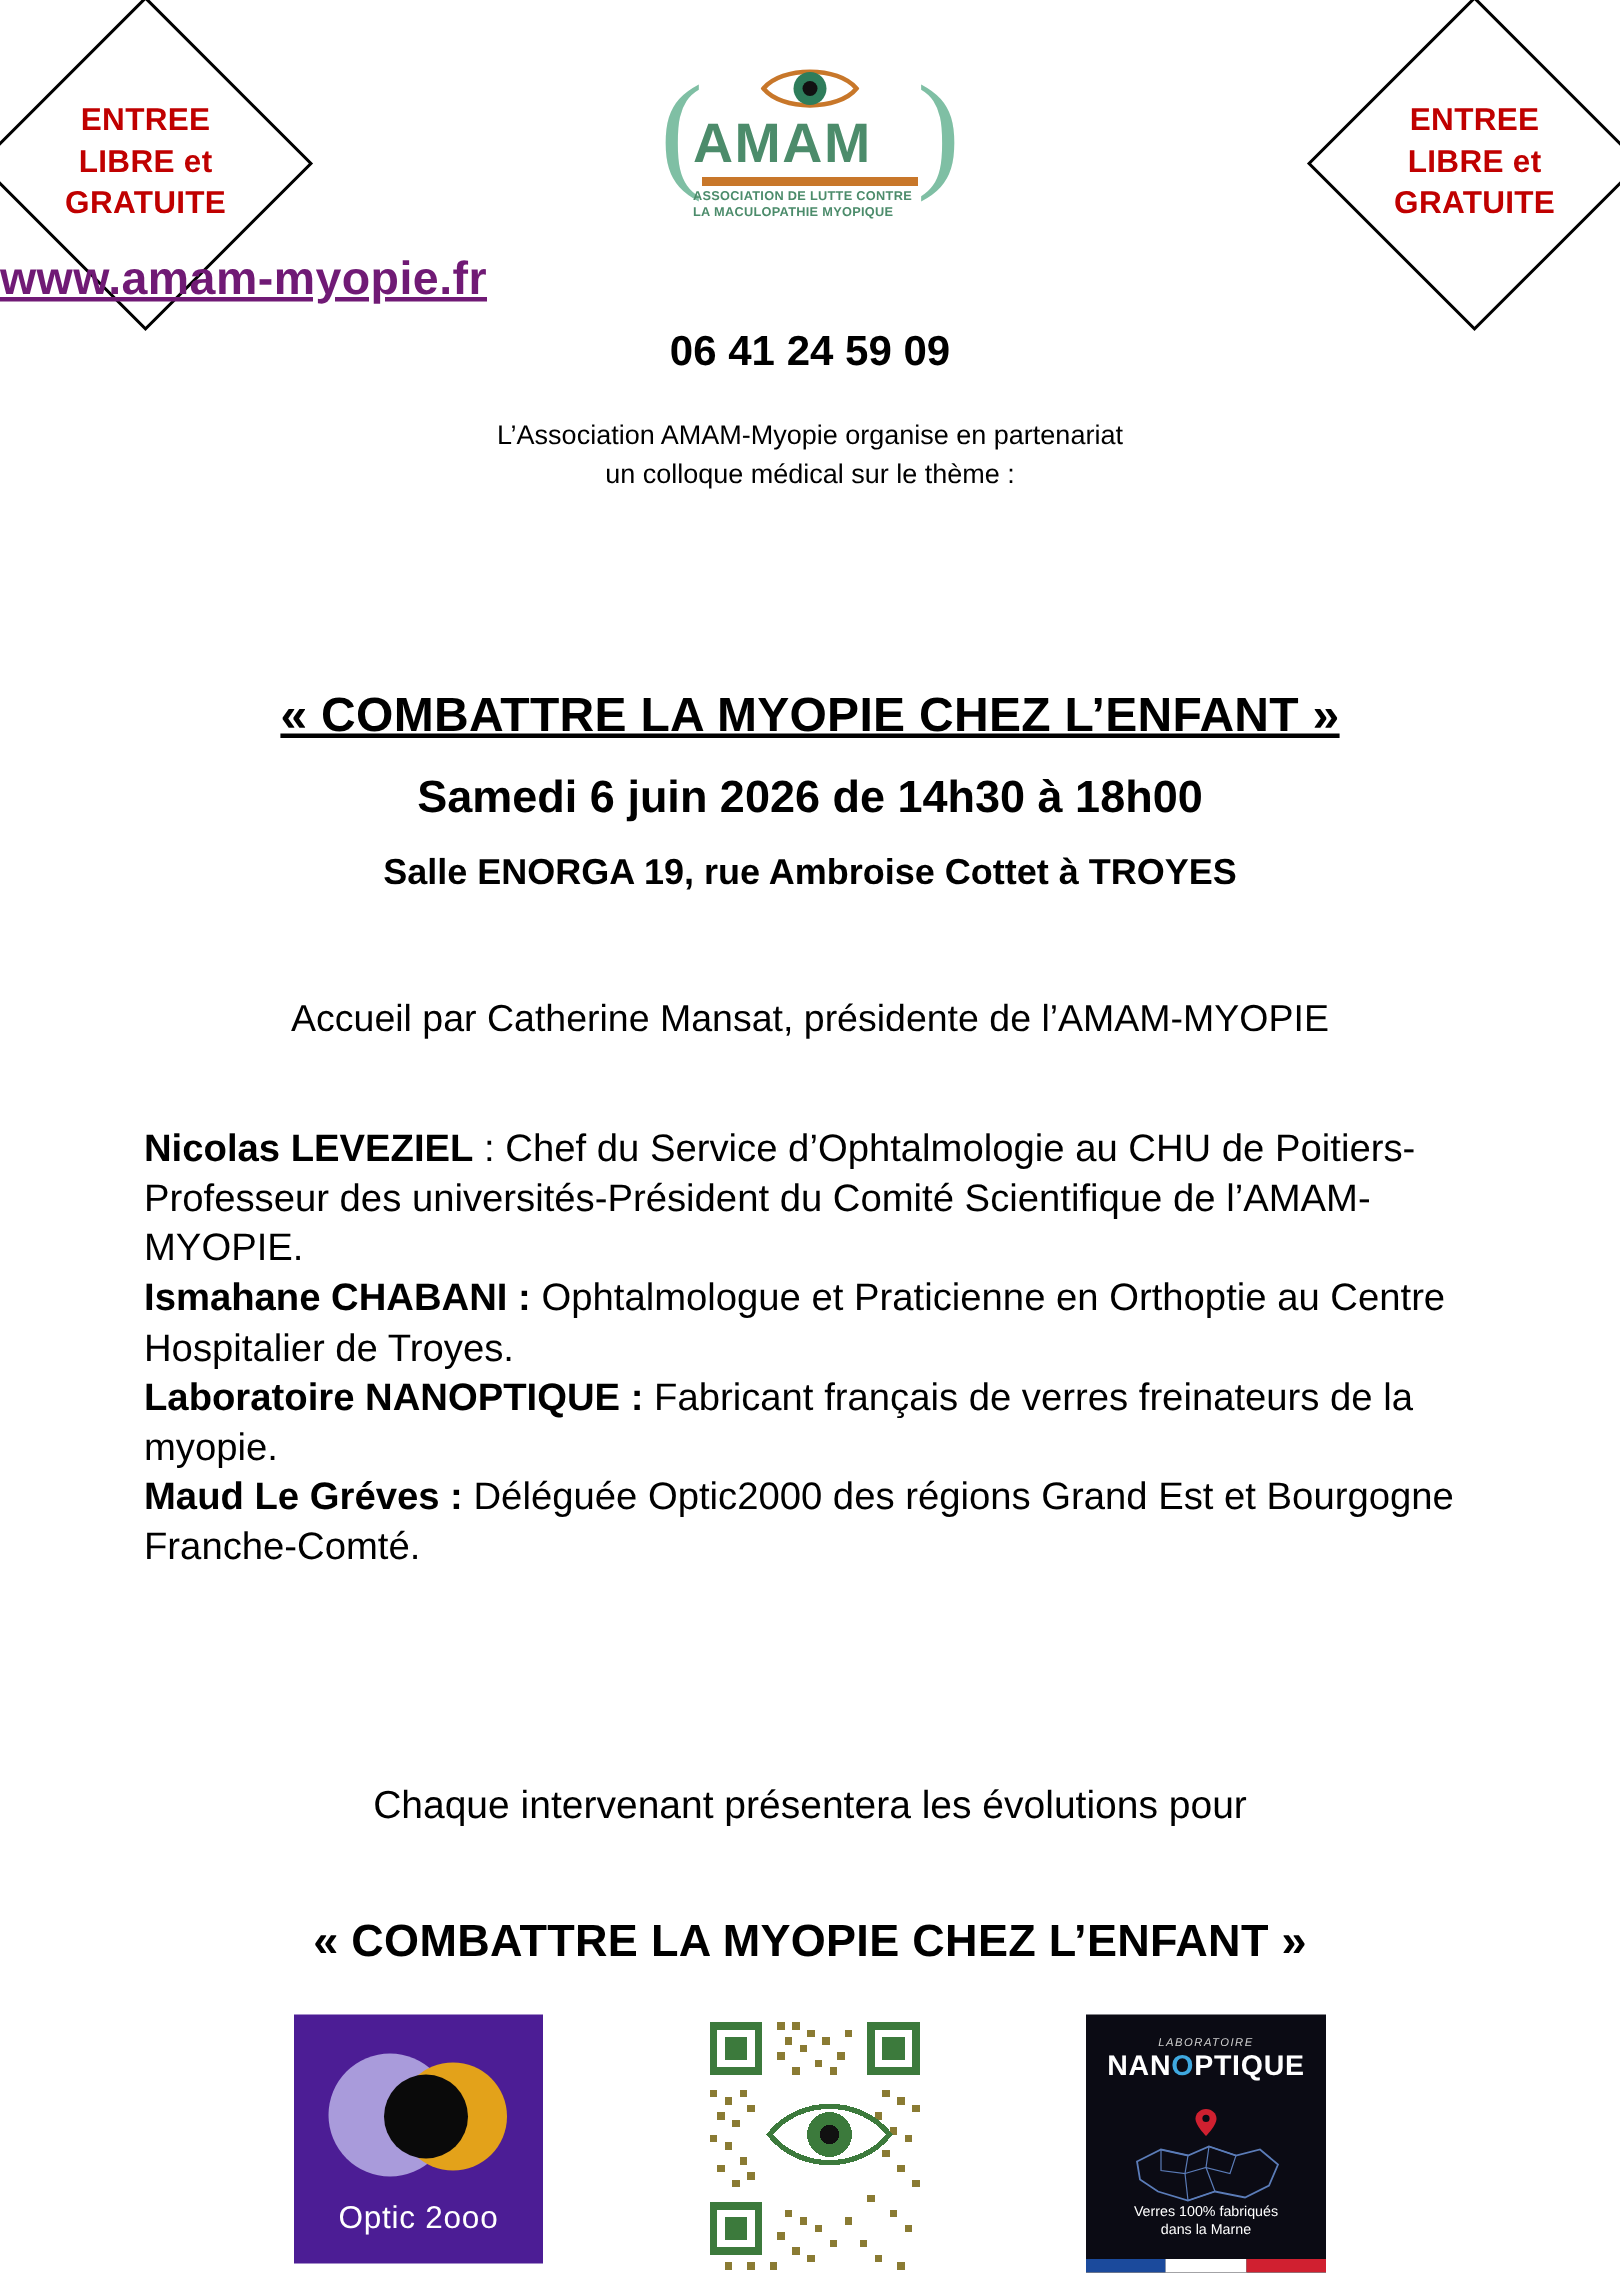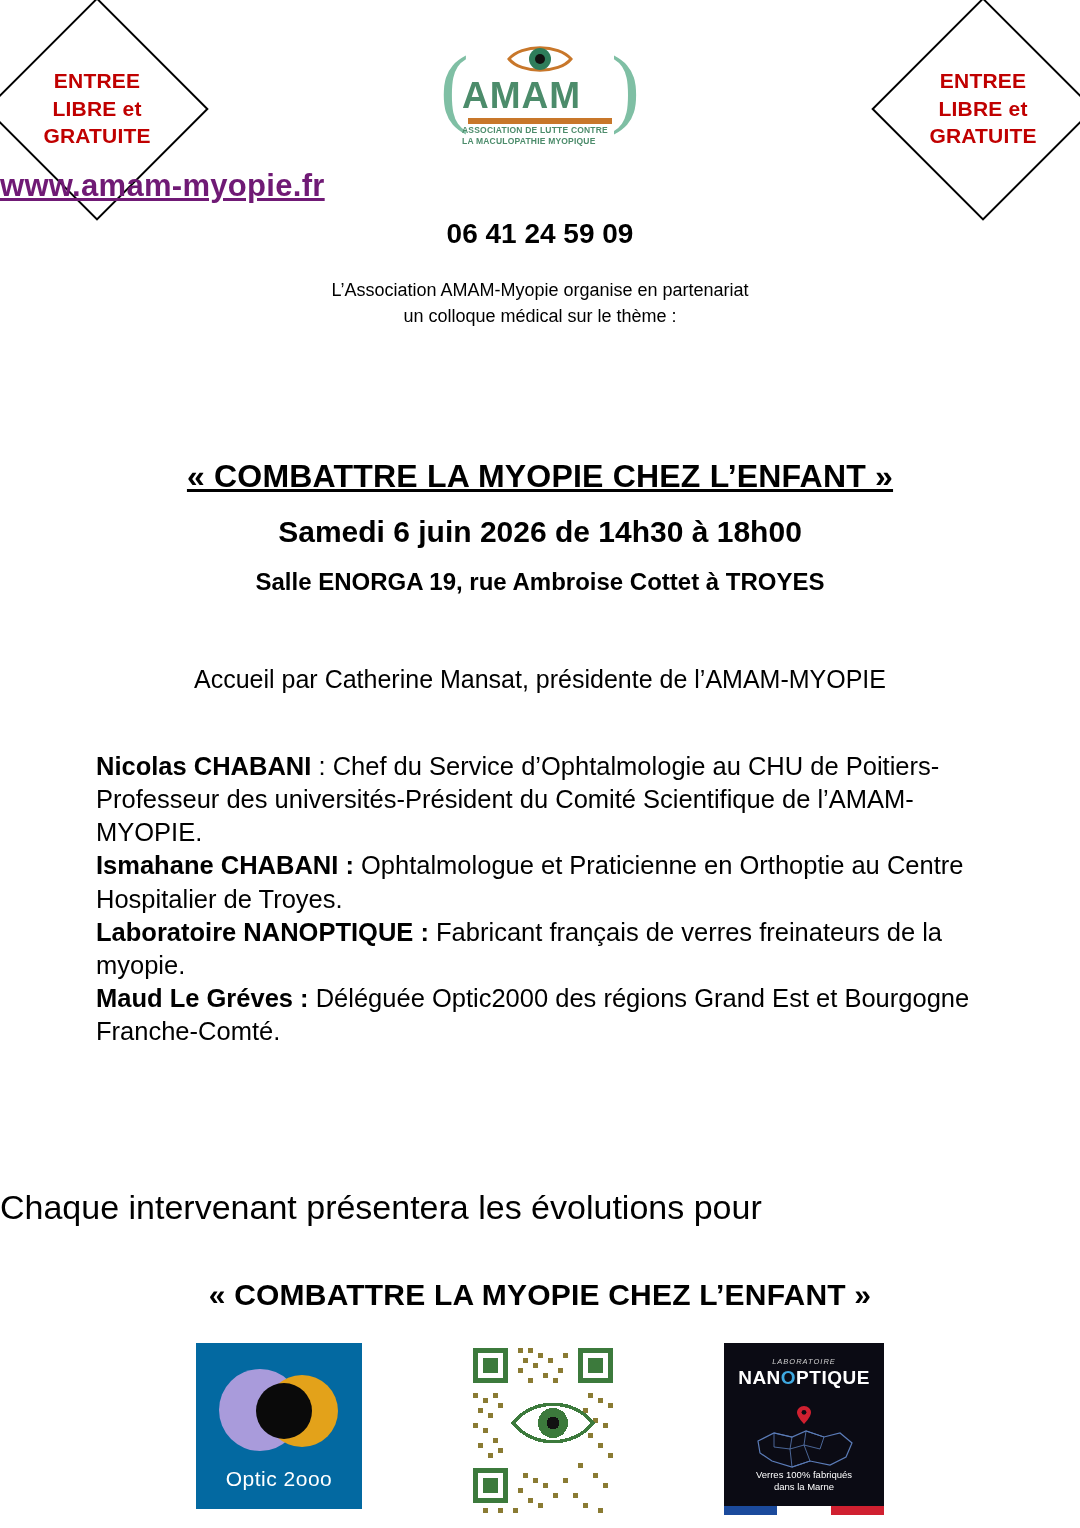--- a/index.html
+++ b/index.html
@@ -175,22 +175,22 @@
     font-size: 25.5px;
     line-height: 1.3;
   }
   .speakers p { margin: 0 0 0 0; }
   .speakers .nm { font-weight: bold; }
 
   .closing {
     position: absolute;
     top: 1188px;
     left: 0; right: 0;
-    text-align: left;
-    font-size: 34px;
+    text-align: center;
+    font-size: 26px;
   }
   .title-bottom {
     position: absolute;
     top: 1278px;
     left: 0; right: 0;
     text-align: center;
     font-size: 30px;
     font-weight: bold;
     letter-spacing: .2px;
   }
@@ -202,21 +202,21 @@
     left: 0; right: 0;
     height: 180px;
     display: flex;
     justify-content: center;
     align-items: flex-start;
     gap: 106px;
   }
   .optic-logo {
     width: 166px;
     height: 166px;
-    background: #0369a1;
+    background: #4c1d95;
     position: relative;
     overflow: hidden;
   }
   .optic-circle-purple {
     position: absolute;
     width: 82px; height: 82px;
     border-radius: 50%;
     background: #A99BDB;
     left: 23px; top: 26px;
   }
@@ -349,21 +349,21 @@
 </div>
 
 <div class="title-main">« COMBATTRE LA MYOPIE CHEZ L’ENFANT »</div>
 <div class="when">Samedi 6 juin 2026 de 14h30 à 18h00</div>
 <div class="where">Salle ENORGA 19, rue Ambroise Cottet à TROYES</div>
 
 <div class="welcome">Accueil par Catherine Mansat, présidente de l’AMAM-MYOPIE</div>
 
 <div class="speakers">
   <p>
-    <span class="nm">Nicolas CHABANI</span><span> : Chef du Service d’Ophtalmologie au CHU de Poitiers-Professeur des universités-Président du Comité Scientifique de l’AMAM-MYOPIE.</span>
+    <span class="nm">Nicolas LEVEZIEL</span><span> : Chef du Service d’Ophtalmologie au CHU de Poitiers-Professeur des universités-Président du Comité Scientifique de l’AMAM-MYOPIE.</span>
   </p>
   <p>
     <span class="nm">Ismahane CHABANI :</span><span> Ophtalmologue et Praticienne en Orthoptie au Centre Hospitalier de Troyes.</span>
   </p>
   <p>
     <span class="nm">Laboratoire NANOPTIQUE :</span><span> Fabricant français de verres freinateurs de la myopie.</span>
   </p>
   <p>
     <span class="nm">Maud Le Gréves :</span><span> Déléguée Optic2000 des régions Grand Est et Bourgogne Franche-Comté.</span>
   </p>

